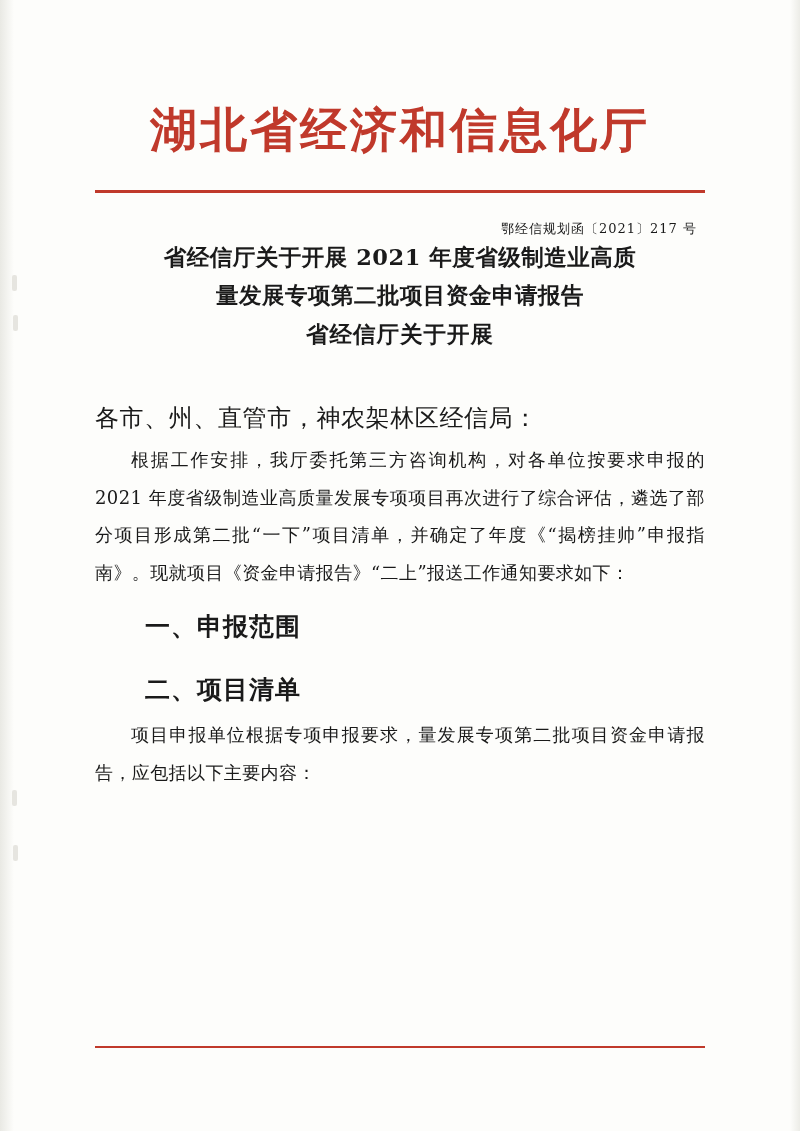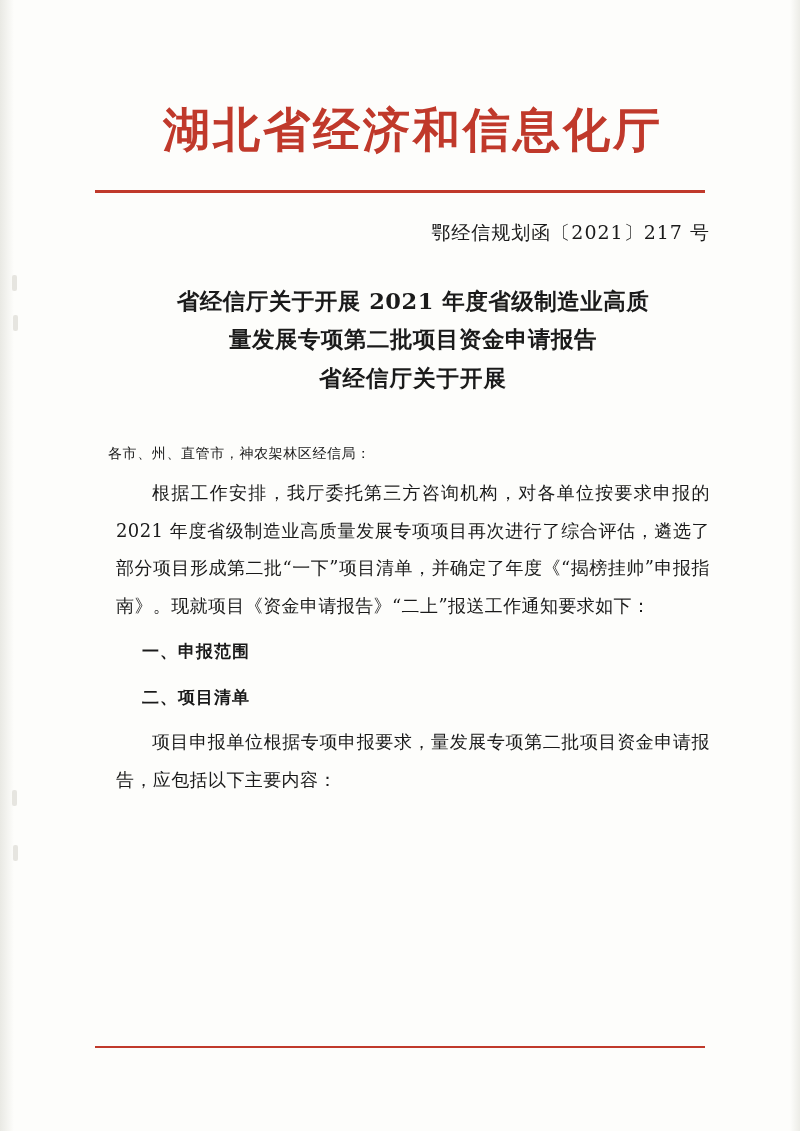--- a/index.html
+++ b/index.html
@@ -36,73 +36,72 @@
   .scan-mark {
     position: absolute;
     width: 5px;
     height: 16px;
     background: #e2e0da;
     border-radius: 2px;
     opacity: .85;
   }
   .content {
     position: absolute;
-    left: 108px;
+    left: 95px;
     top: 0;
     width: 610px;
     height: 1130px;
   }
   .masthead {
     text-align: center;
     padding-top: 104px;
   }
   .masthead-title {
     font-family: "DejaVu Serif", "Liberation Serif", serif;
     font-weight: bold;
     font-size: 47px;
     letter-spacing: 3px;
     color: #c0392b;
     line-height: 1.1;
     white-space: nowrap;
   }
   .doc-number {
     margin-top: 64px;
     text-align: right;
-    font-size: 19px;
+    font-size: 13px;
     letter-spacing: 1px;
     padding-right: 8px;
   }
   .title-block {
-    margin-top: 36px;
     text-align: center;
     font-weight: bold;
     font-size: 22.5px;
     line-height: 1.72;
     letter-spacing: 0.5px;
   }
   .title-line-3 {
     letter-spacing: 1px;
   }
   .salutation {
     margin-top: 42px;
-    font-size: 14px;
+    font-size: 24px;
     line-height: 1.9;
     letter-spacing: 0.6px;
   }
   p.body-para {
     font-size: 18px;
     line-height: 2.08;
     letter-spacing: 0.4px;
     text-align: justify;
     text-justify: inter-ideograph;
-    margin: 8px;
+    margin: 0;
     text-indent: 2em;
   }
   .section-head {
-    font-size: 17px;
+    font-size: 25px;
     font-weight: bold;
     line-height: 2.1;
     margin: 10px 0 0 0;
     text-indent: 2em;
     letter-spacing: 1px;
   }
   .rule {
     position: absolute;
     left: 95px;
     width: 610px;

